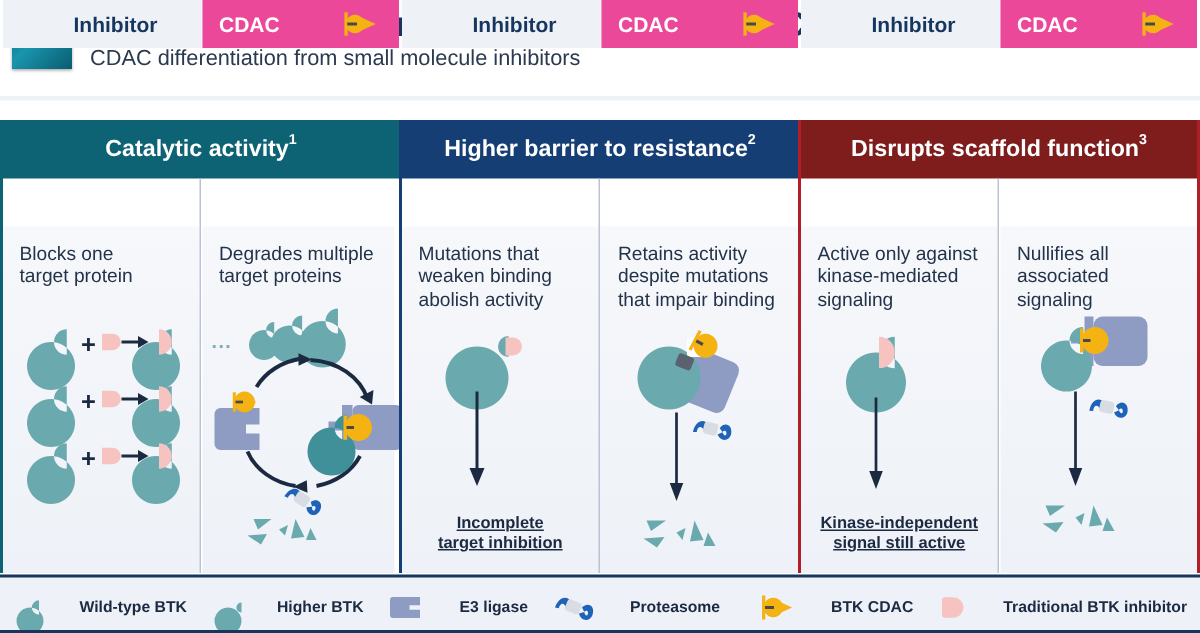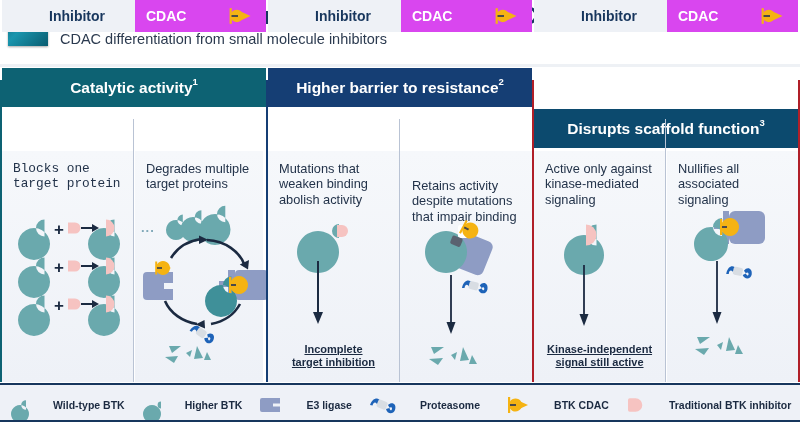--- a/index.html
+++ b/index.html
@@ -35,21 +35,21 @@
     display:flex;align-items:center;justify-content:center;
     color:#fff;font-size:15.5px;font-weight:bold;white-space:nowrap;
   }
   .cat sup{font-size:9.5px;font-weight:bold;top:-.6em;position:relative;}
   .sub{
     position:absolute;top:0;height:32px;
     display:flex;align-items:center;
     font-size:14px;font-weight:bold;
   }
   .sub.inh{background:#eef1f6;color:#17365d;padding-left:36px;}
-  .sub.cdac{background:#d946ef;color:#ffffff;align-items:center;}
+  .sub.cdac{background:#ec4899;color:#ffffff;align-items:center;}
   .sub .lbl{margin-left:11px;}
   .sub .gly{position:absolute;right:13px;top:50%;transform:translateY(-50%);}
 
   
   .panel{
     position:absolute;top:151px;height:231px;
     background:linear-gradient(180deg,#f6f8fb 0%,#eef1f7 100%);
   }
   .panel .txt{
     position:absolute;left:11px;top:10px;right:8px;
@@ -95,26 +95,26 @@
   </div>
 
   <div class="cat" style="left:2px;width:264px;background:#0d6273;">
     <span>Catalytic activity</span>
       <sup>1</sup>
   </div>
   <div class="cat" style="left:268px;width:264px;background:#153e74;">
     <span>Higher barrier to resistance</span>
       <sup>2</sup>
   </div>
-  <div class="cat" style="left:534px;width:264px;background:#0c4a6e;margin-top:41px;">
+  <div class="cat" style="left:534px;width:264px;background:#7f1d1d;">
     <span>Disrupts scaffold function</span>
       <sup>3</sup>
   </div>
   <style>
-    .cat{top:68px;}
+    .cat{top:80px;}
   </style>
 
   <div class="sub inh" style="left:2px;width:131px;">
     <span class="lbl">Inhibitor</span>
     <span class="gly">
       <svg width="20" height="18" viewBox="0 0 20 18">
           <path d="M2 4.2 A1.6 1.6 0 0 1 3.6 2.6 H10 A6.4 6.4 0 0 1 10 15.4 H3.6 A1.6 1.6 0 0 1 2 13.8 Z" fill="#f6c3c1"></path>
         </svg>
     </span>
   </div>
@@ -167,21 +167,21 @@
       <svg width="36" height="18" viewBox="0 0 36 18">
         <path d="M13.5 9 A6.2 6.2 0 1 0 13.5 8.98 Z" fill="#f5b313"></path>
         <rect x="12.6" y="1.2" width="2.2" height="15.6" fill="#f5b313"></rect>
         <rect x="14.5" y="8" width="7" height="2" fill="#4a4a4a"></rect>
         <path d="M21 3.3 L33.5 9 L21 14.7 Z" fill="#f5b313"></path>
       </svg>
     </span>
   </div>
 
   <div class="panel" style="left:2px;width:131px;">
-    <div class="txt" style="white-space: pre-line; font-family: Liberation Mono, monospace;">Blocks one
+    <div class="txt" style="white-space: pre-line;">Blocks one
 target protein</div>
     <svg width="131" height="160" style="position:absolute;left:0;top:55px;">
 
       <g>
         <path d="M32 22 a16 16 0 1 0 0.01 0 Z M32 22 m 2 0 a 8.5 8.5 0 0 1 8.5 -8.5 l 0 17 a 8.5 8.5 0 0 1 -8.5 -8.5 Z" fill="#6aa9ad" fill-rule="evenodd"></path>
         <text x="52" y="29" font-size="17" font-weight="bold" fill="#1b2a41">+</text>
         <path d="M66 16.5 h7 a5.5 5.5 0 0 1 0 11 h-7 Z" fill="#f6c3c1"></path>
         <line x1="79" y1="22" x2="91" y2="22" stroke="#1b2a41" stroke-width="2"></line>
         <path d="M90 18 l7 4 l-7 4 Z" fill="#1b2a41"></path>
         <g transform="translate(70,0)">
@@ -290,21 +290,21 @@
         <path d="M69 16 h5 a6 6 0 0 1 0 12 h-5 Z" fill="#f6c3c1"></path>
       </g>
       <line x1="50" y1="52" x2="50" y2="108" stroke="#1b2a41" stroke-width="2"></line>
       <path d="M45 103 l5 12 l5 -12 Z" fill="#1b2a41"></path>
     </svg>
     <div class="cap" style="left:0;width:131px;top:192px;white-space:pre-line;">Incomplete
 target inhibition</div>
   </div>
 
   <div class="panel" style="left:401px;width:131px;">
-    <div class="txt" style="white-space: pre-line; margin-top: 17px;">Retains activity
+    <div class="txt" style="white-space: pre-line;">Retains activity
 despite mutations
 that impair binding</div>
     <svg width="131" height="170" style="position:absolute;left:0;top:58px;">
       <g>
         <rect x="62" y="22" width="34" height="36" rx="6" fill="#8e9cc4" transform="rotate(22 62 22)"></rect>
         <path d="M45 22 a21 21 0 1 0 0.01 0 Z M45 22 m 14 0 a 7 7 0 0 1 7 -7 l 0 14 a 7 7 0 0 1 -7 -7 Z" fill="#6aa9ad" fill-rule="evenodd"></path>
         <rect x="57" y="16" width="12" height="13" rx="2" fill="#ffffff"></rect>
         <g transform="translate(59,7) rotate(28)">
           <path d="M8 8 A8 8 0 1 0 8 7.99 Z" fill="#f5b313"></path>
           <rect x="7" y="0.8" width="2.2" height="14.5" fill="#f5b313"></rect>

